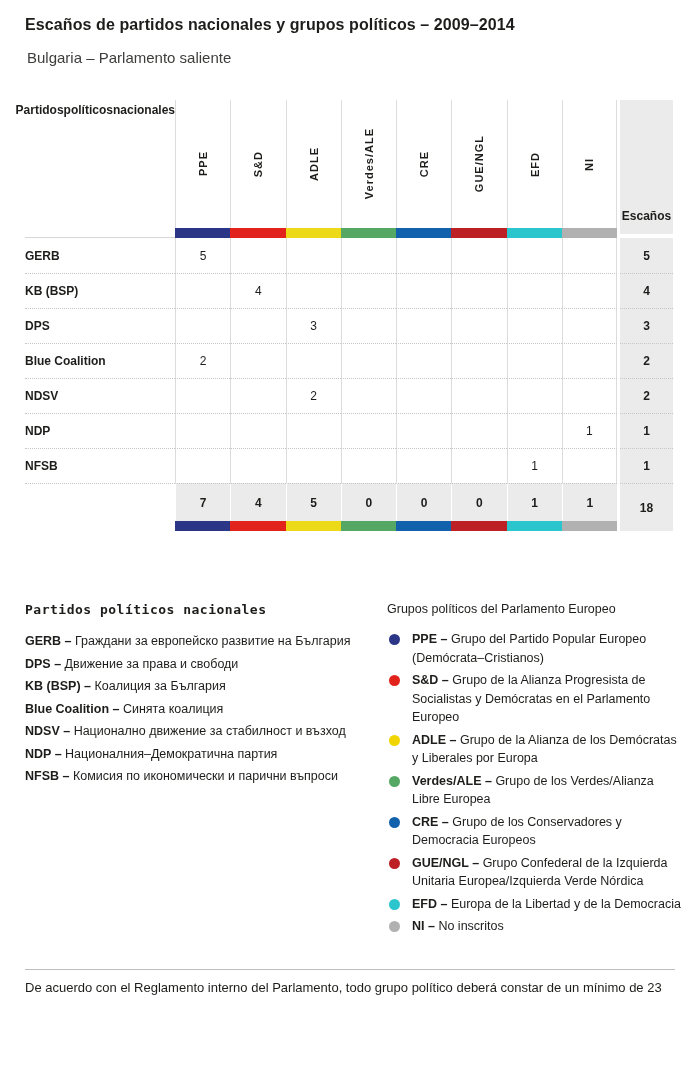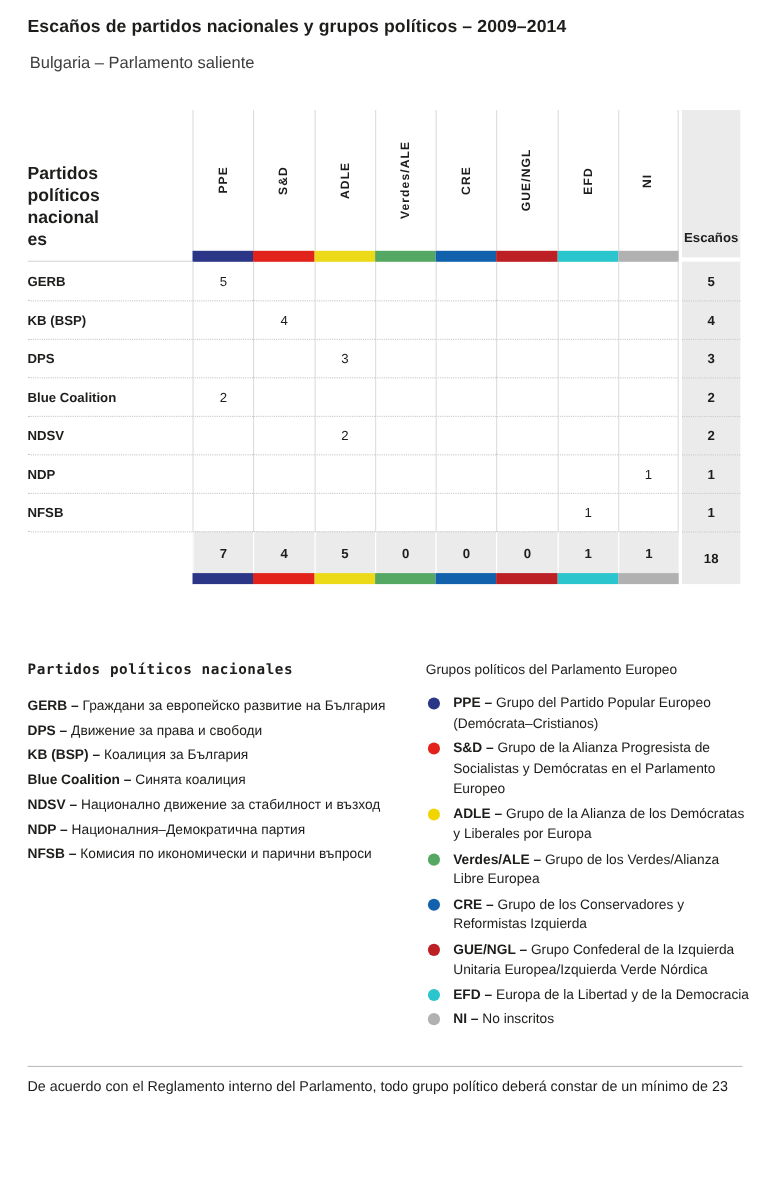--- a/index.html
+++ b/index.html
@@ -8,24 +8,24 @@
 
   .title { position:absolute; left:25px; top:16px; font-size:16px; font-weight:bold; color:#1d1d1b; letter-spacing:0.1px; }
   .subtitle { position:absolute; left:27px; top:49px; font-size:15px; font-weight:400; color:#3d3d3c; }
 
   
   .tbl { position:absolute; left:25px; top:100px;
          display:grid;
          grid-template-columns:150px repeat(8,55.25px) 3px 53px;
          grid-template-rows:128px 10px repeat(7,35px) 38px 10px; }
 
-  .label-header { display:flex; flex-direction:column; justify-content:flex-end;
+  .label-header { display:flex; flex-direction:row; justify-content:flex-end;
                   padding-bottom:8px; box-sizing:border-box;
                   border-bottom:1px solid #d6d6d6;
-                  font-weight:bold; font-size:16px; line-height:20px; }
+                  font-weight:bold; font-size:12px; line-height:20px; }
 
   .col-head { display:flex; align-items:center; justify-content:center; }
   .rot { writing-mode:vertical-rl; transform:rotate(180deg);
          font-size:11px; font-weight:bold; letter-spacing:1px; white-space:nowrap; }
 
   .cell-v { border-left:1px solid #dcdcdc; }
   .cell-v-r { border-right:1px solid #dcdcdc; }
   .row-sep { border-top:1px dotted #c6c6c6; }
 
   .esc-head { background:#ebebeb; display:flex; align-items:flex-end; justify-content:center;
@@ -227,21 +227,21 @@
         <div class="lg-item">
           <span class="lg-dot" style="background: rgb(240, 213, 0);"></span>
           <span><b>ADLE – </b><span>Grupo de la Alianza de los Demócratas y Liberales por Europa</span></span>
         </div>
         <div class="lg-item">
           <span class="lg-dot" style="background: rgb(85, 168, 99);"></span>
           <span><b>Verdes/ALE – </b><span>Grupo de los Verdes/Alianza Libre Europea</span></span>
         </div>
         <div class="lg-item">
           <span class="lg-dot" style="background: rgb(17, 97, 173);"></span>
-          <span><b>CRE – </b><span>Grupo de los Conservadores y Reformistas Izquierda</span></span>
+          <span><b>CRE – </b><span>Grupo de los Conservadores y Democracia Europeos</span></span>
         </div>
         <div class="lg-item">
           <span class="lg-dot" style="background: rgb(188, 32, 37);"></span>
           <span><b>GUE/NGL – </b><span>Grupo Confederal de la Izquierda Unitaria Europea/Izquierda Verde Nórdica</span></span>
         </div>
         <div class="lg-item">
           <span class="lg-dot" style="background: rgb(43, 197, 206);"></span>
           <span><b>EFD – </b><span>Europa de la Libertad y de la Democracia</span></span>
         </div>
         <div class="lg-item">

